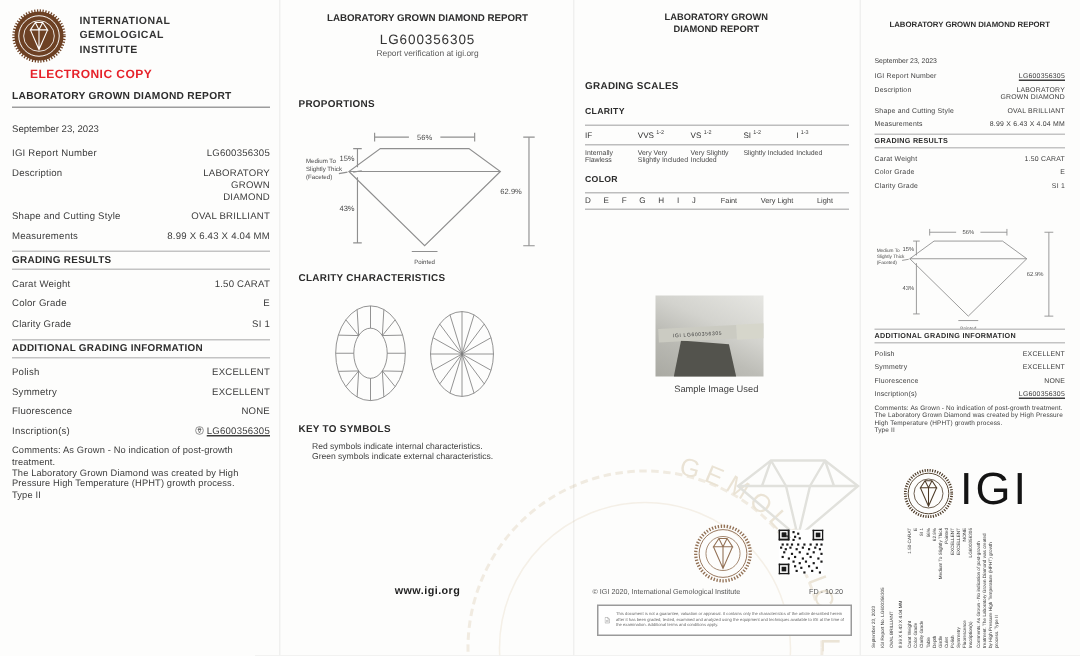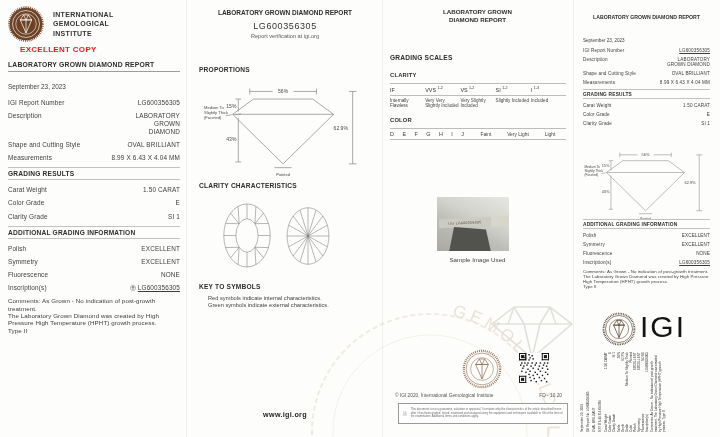--- a/index.html
+++ b/index.html
@@ -132,21 +132,21 @@
         <g fill="none" stroke="#fff" stroke-width=".9">
           <path d="M15 17 L19 11 H25 L29 17 Z M15 17 H29 M19 11 L22 17 L25 11 M15 17 L22 33 L29 17 M22 17 V33"></path>
         </g>
       </svg>
       <div class="inst-name">
         <div>INTERNATIONAL</div>
         <div>GEMOLOGICAL</div>
         <div>INSTITUTE</div>
       </div>
     </div>
-    <div class="ecopy" style="color:#e62129">EXCELLENT COPY</div>
+    <div class="ecopy" style="color:#e62129">ELECTRONIC COPY</div>
     <div class="rpt-title">LABORATORY GROWN DIAMOND REPORT</div>
     <div class="date-line">September 23, 2023</div>
 
     <div class="krow">
       <span>IGI Report Number</span>
       <span class="v">LG600356305</span>
     </div>
     <div class="krow">
       <span>Description</span>
       <span class="v" style="max-width:58px">LABORATORY GROWN DIAMOND</span>
@@ -253,21 +253,21 @@
     </svg>
     <svg class="abs plot" style="left:94px;top:205px" width="48" height="62" viewBox="0 0 52 68">
       <ellipse cx="26" cy="34" rx="23" ry="31"></ellipse>
       <path d="M26 34 L49 34 M26 34 L47.2 45.9 M26 34 L42.3 55.9 M26 34 L34.8 62.6 M26 34 L26 65 M26 34 L17.2 62.6 M26 34 L9.7 55.9 M26 34 L4.8 45.9 M26 34 L3 34 M26 34 L4.8 22.1 M26 34 L9.7 12.1 M26 34 L17.2 5.4 M26 34 L26 3 M26 34 L34.8 5.4 M26 34 L42.3 12.1 M26 34 L47.2 22.1"></path>
     </svg>
 
     <div class="abs h2" style="left:9px;top:283px">KEY TO SYMBOLS</div>
     <div class="abs keyline" style="left:18px;top:295px">Red symbols indicate internal characteristics.</div>
     <div class="abs keyline" style="left:18px;top:302px">Green symbols indicate external characteristics.</div>
 
-    <div class="abs website" style="left:0;top:410px;width:100%;text-align:center">www.igi.org</div>
+    <div class="abs website" style="left:0;top:389px;width:100%;text-align:center">www.igi.org</div>
   </div>
 
   <div id="p3" class="panel">
     <div class="abs p3-title">
       <div>LABORATORY GROWN</div>
       <div>DIAMOND REPORT</div>
     </div>
 
     <div class="abs h2" style="left:5px;top:54px">GRADING SCALES</div>
     <div class="abs h2" style="left:5px;top:72px;font-size:5.8px">CLARITY</div>

